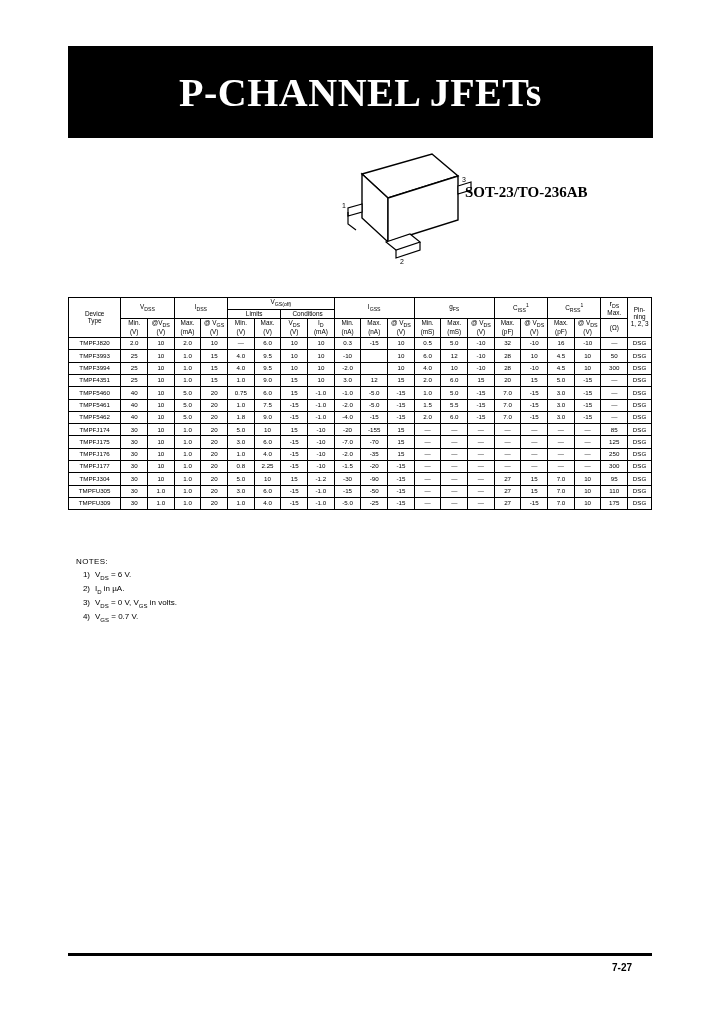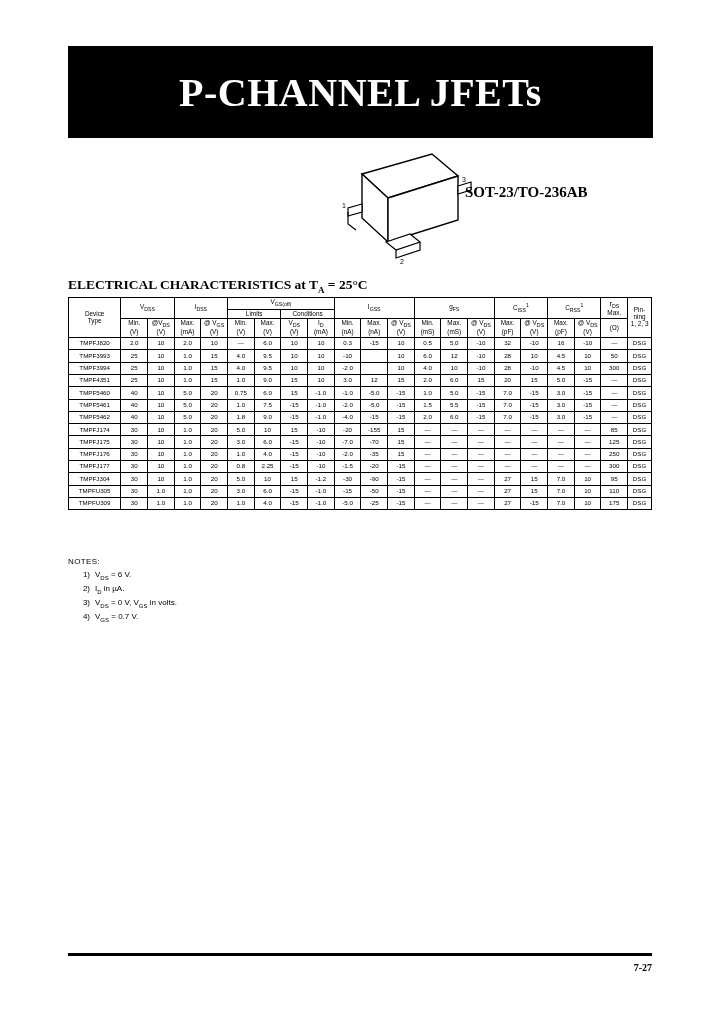--- a/index.html
+++ b/index.html
@@ -130,20 +130,21 @@
   .notes {
     position: absolute;
     left: 68px; top: 558px;
     font-family: "Liberation Sans", sans-serif;
     font-size: 8px;
     line-height: 1.0;
   }
   .notes .notes-title {
     font-size: 8px;
     letter-spacing: 0.4px;
+    margin-left: 8px;
   }
   .note-row {
     display: flex;
     margin-top: 4.5px;
   }
   .note-num {
     width: 22px;
     text-align: right;
     padding-right: 5px;
     flex: none;
@@ -154,22 +155,21 @@
   .footer-rule {
     position: absolute;
     left: 68px; top: 953px;
     width: 584px; height: 3px;
     background: #000000;
   }
   .footer-page {
     position: absolute;
     left: 612px; top: 962px;
     width: 40px;
-    text-align: right;
-    font-family: Liberation Serif, serif;
+    font-family: Liberation Sans, sans-serif;
     font-weight: bold;
     font-size: 10px;
   }
 </style>
 </head>
 <body>
 
 <div class="page">
 
   <div class="title-banner">
@@ -192,23 +192,20 @@
 
       <polygon points="46,96 70,88 80,96 56,104" fill="#ffffff" stroke="#000000" stroke-width="1.2"></polygon>
       <path d="M56,104 L56,112 L80,104 L80,96" fill="none" stroke="#000000" stroke-width="1.2"></path>
       <text class="pkg-pin-num" x="122" y="36">3</text>
       <text class="pkg-pin-num" x="2" y="62">1</text>
       <text class="pkg-pin-num" x="60" y="118">2</text>
     </svg>
     <div class="package-label">SOT-23/TO-236AB</div>
   </div>
 
-  <div class="section-heading">
-    <span>ELECTRICAL CHARACTERISTICS at T</span><sub>A</sub><span> = 25°C</span>
-  </div>
 
   <div class="table-wrap">
     <table class="spec">
       <thead>
         <tr>
           <th class="col-dev" rowspan="3">
             <div>Device</div>
             <div>Type</div>
           </th>
           <th colspan="2" rowspan="2" class="hdr-big">

